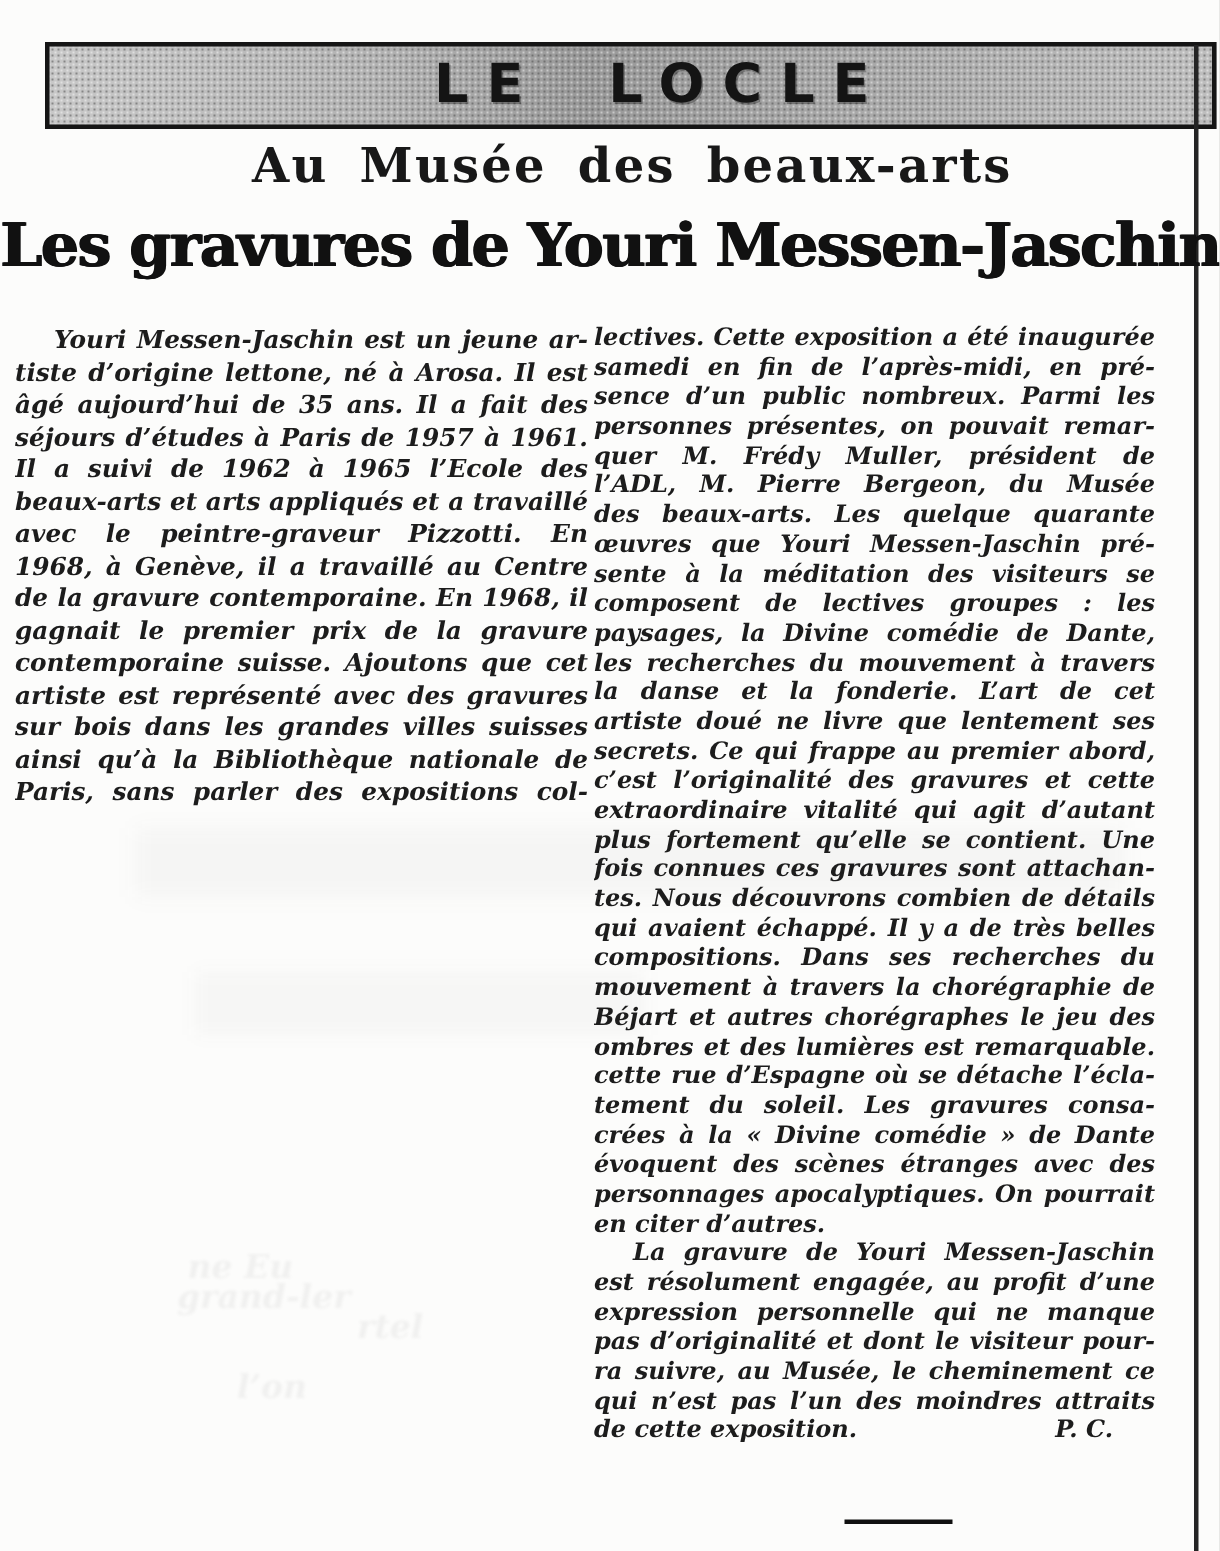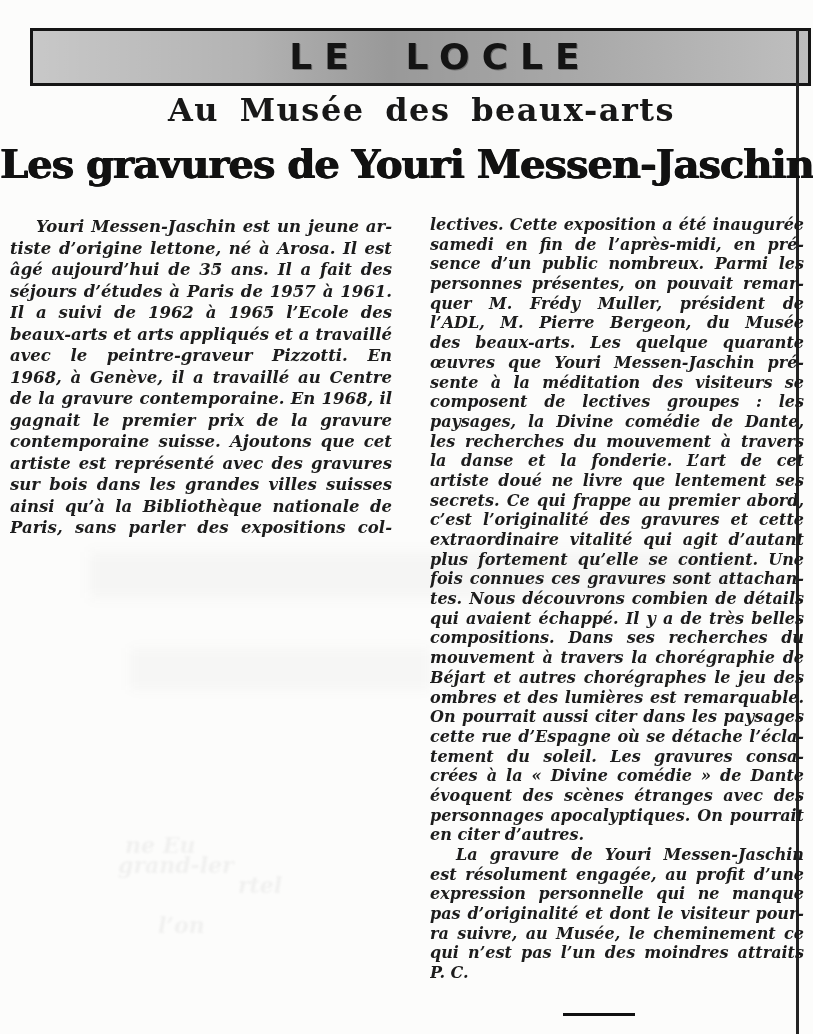--- a/index.html
+++ b/index.html
@@ -40,21 +40,21 @@
   .headline{
     position:absolute;left:0;top:141px;width:813px;text-align:left;
     font-weight:700;font-size:40px;line-height:1.15;letter-spacing:-1px;
     white-space:nowrap;overflow:hidden;color:#111;
     text-shadow:0.7px 0 0 currentColor, -0.4px 0 0 currentColor;
   }
 
   
   .col{position:absolute;}
   .col-left{left:10px;top:216px;width:382px;}
-  .col-right{left:430px;top:215px;width:374px;}
+  .col-right{left:396px;top:215px;width:374px;}
   .bline{
     font-style:italic;font-weight:700;font-size:16.5px;
     text-align:justify;text-align-last:justify;overflow:hidden;
     white-space:normal;
   }
   .col-left  .bline{height:21.5px;line-height:21.5px;}
   .col-right .bline{height:19.7px;line-height:19.7px;font-size:16px;}
   .bline.p{text-align-last:left;}
   .bline.ij{text-indent:26px;}
   .bline.by{display:flex;justify-content:space-between;padding-right:28px;
@@ -129,36 +129,36 @@
         <div class="bline j">c’est l’originalité des gravures et cette</div>
         <div class="bline j">extraordinaire vitalité qui agit d’autant</div>
         <div class="bline j">plus fortement qu’elle se contient. Une</div>
         <div class="bline j">fois connues ces gravures sont attachan-</div>
         <div class="bline j">tes. Nous découvrons combien de détails</div>
         <div class="bline j">qui avaient échappé. Il y a de très belles</div>
         <div class="bline j">compositions. Dans ses recherches du</div>
         <div class="bline j">mouvement à travers la chorégraphie de</div>
         <div class="bline j">Béjart et autres chorégraphes le jeu des</div>
         <div class="bline j">ombres et des lumières est remarquable.</div>
-        <div class="bline j">On pourrait aussi citer dans les paysages</div>
         <div class="bline j">cette rue d’Espagne où se détache l’écla-</div>
         <div class="bline j">tement du soleil. Les gravures consa-</div>
         <div class="bline j">crées à la « Divine comédie » de Dante</div>
         <div class="bline j">évoquent des scènes étranges avec des</div>
         <div class="bline j">personnages apocalyptiques. On pourrait</div>
         <div class="bline p">en citer d’autres.</div>
       </div>
     <div>
         <div class="bline ij">La gravure de Youri Messen-Jaschin</div>
         <div class="bline j">est résolument engagée, au profit d’une</div>
         <div class="bline j">expression personnelle qui ne manque</div>
         <div class="bline j">pas d’originalité et dont le visiteur pour-</div>
         <div class="bline j">ra suivre, au Musée, le cheminement ce</div>
         <div class="bline j">qui n’est pas l’un des moindres attraits</div>
         <div class="bline by">
+          <span>de cette exposition.</span>
           <span>P. C.</span>
         </div>
       </div>
   </div>
 
   <div class="end-rule"></div>
 
   <div class="smudge smudge-band"></div>
   <div class="smudge smudge-blob"></div>
   <div class="ghost g0">ne Eu</div>

